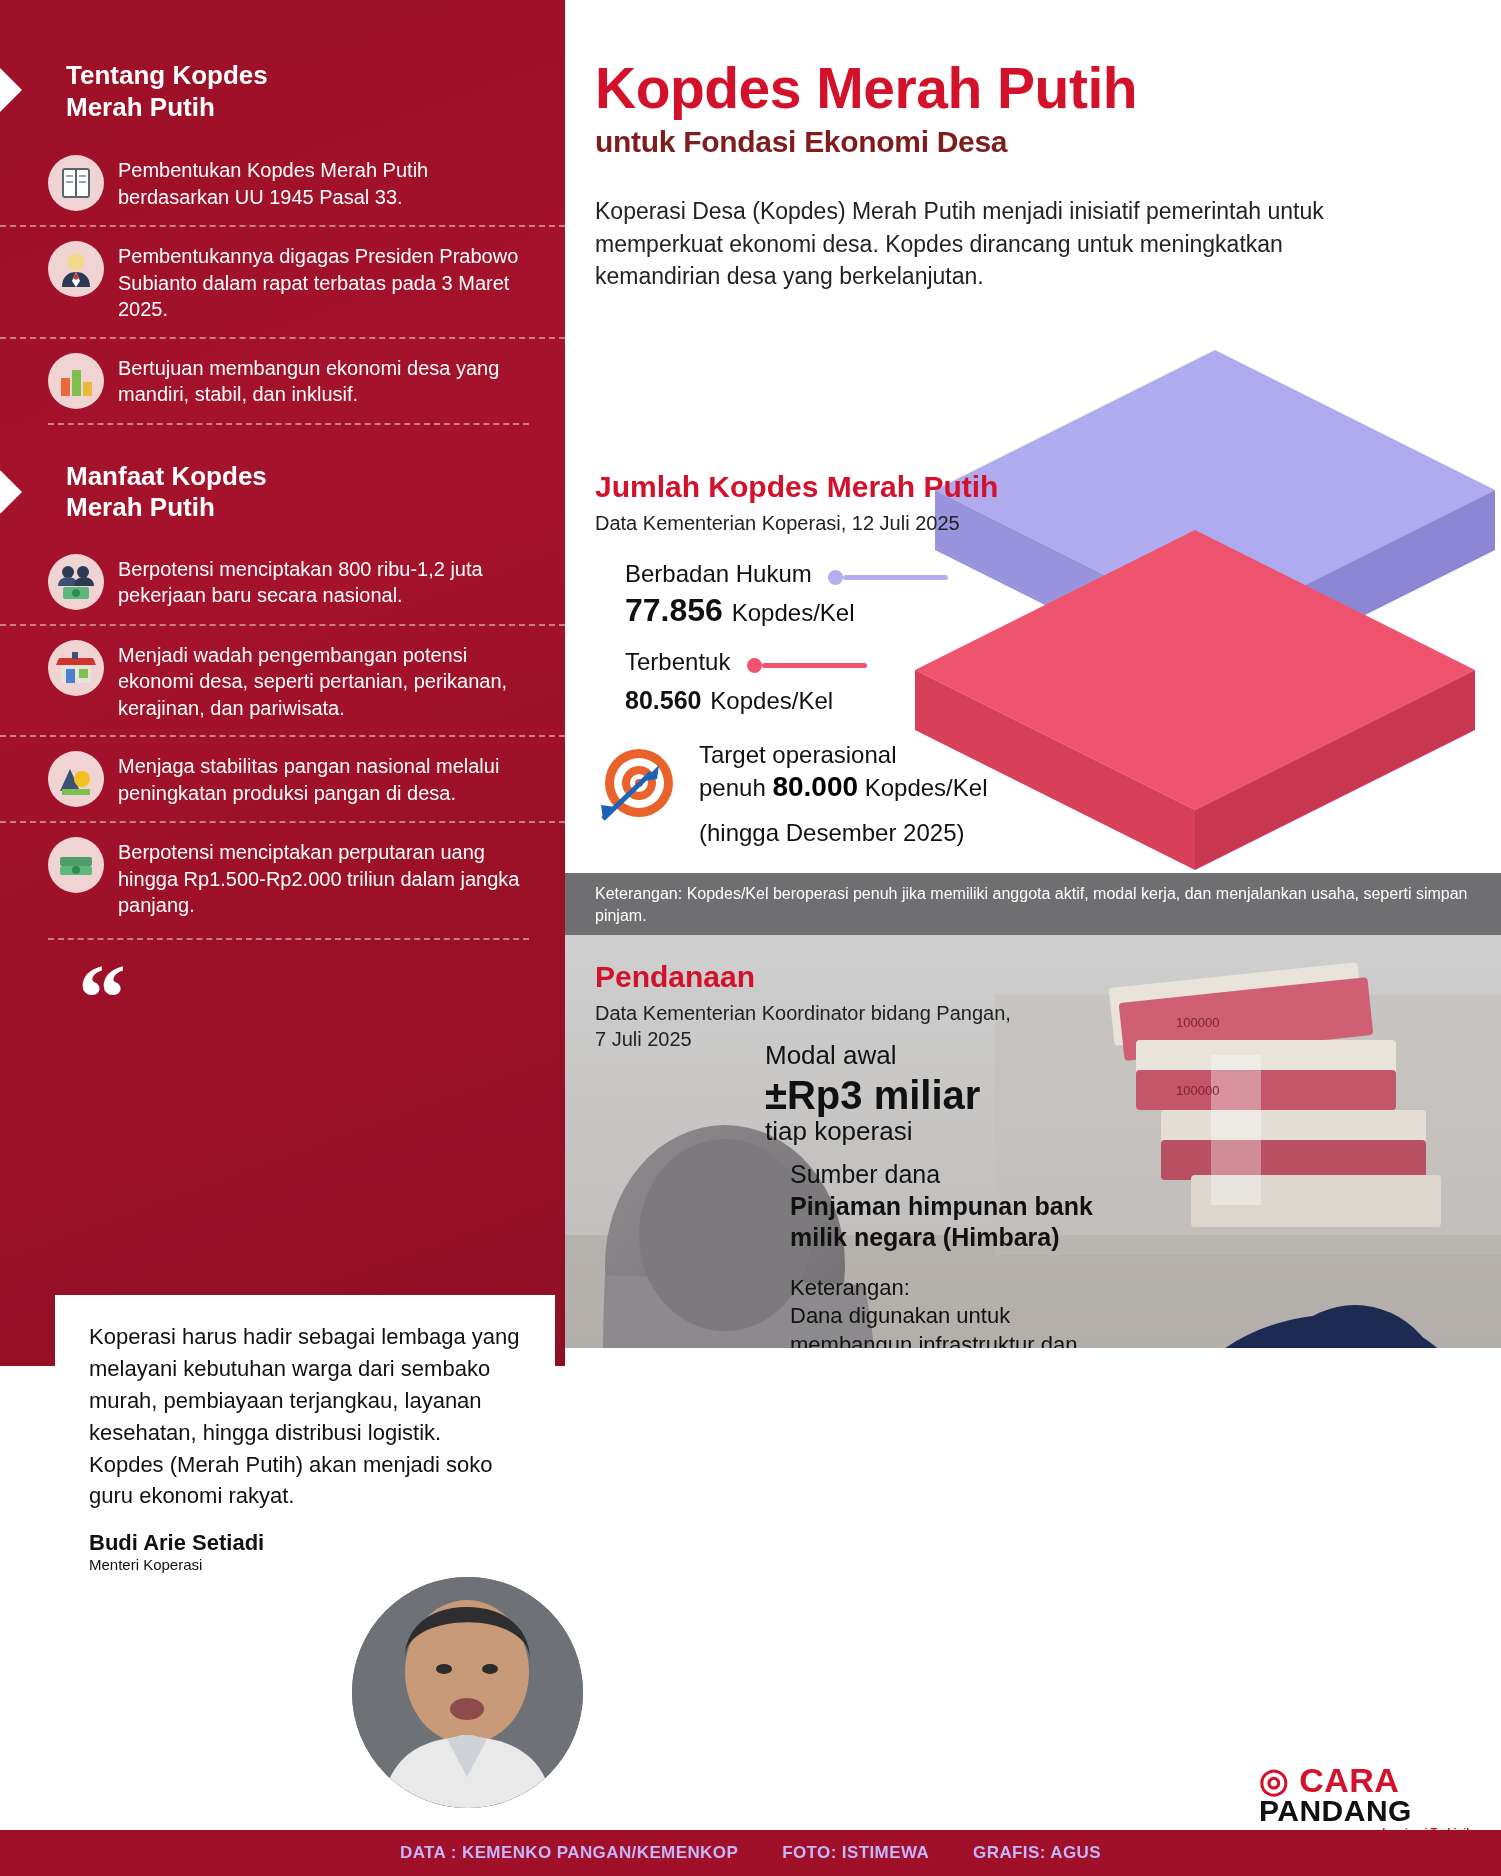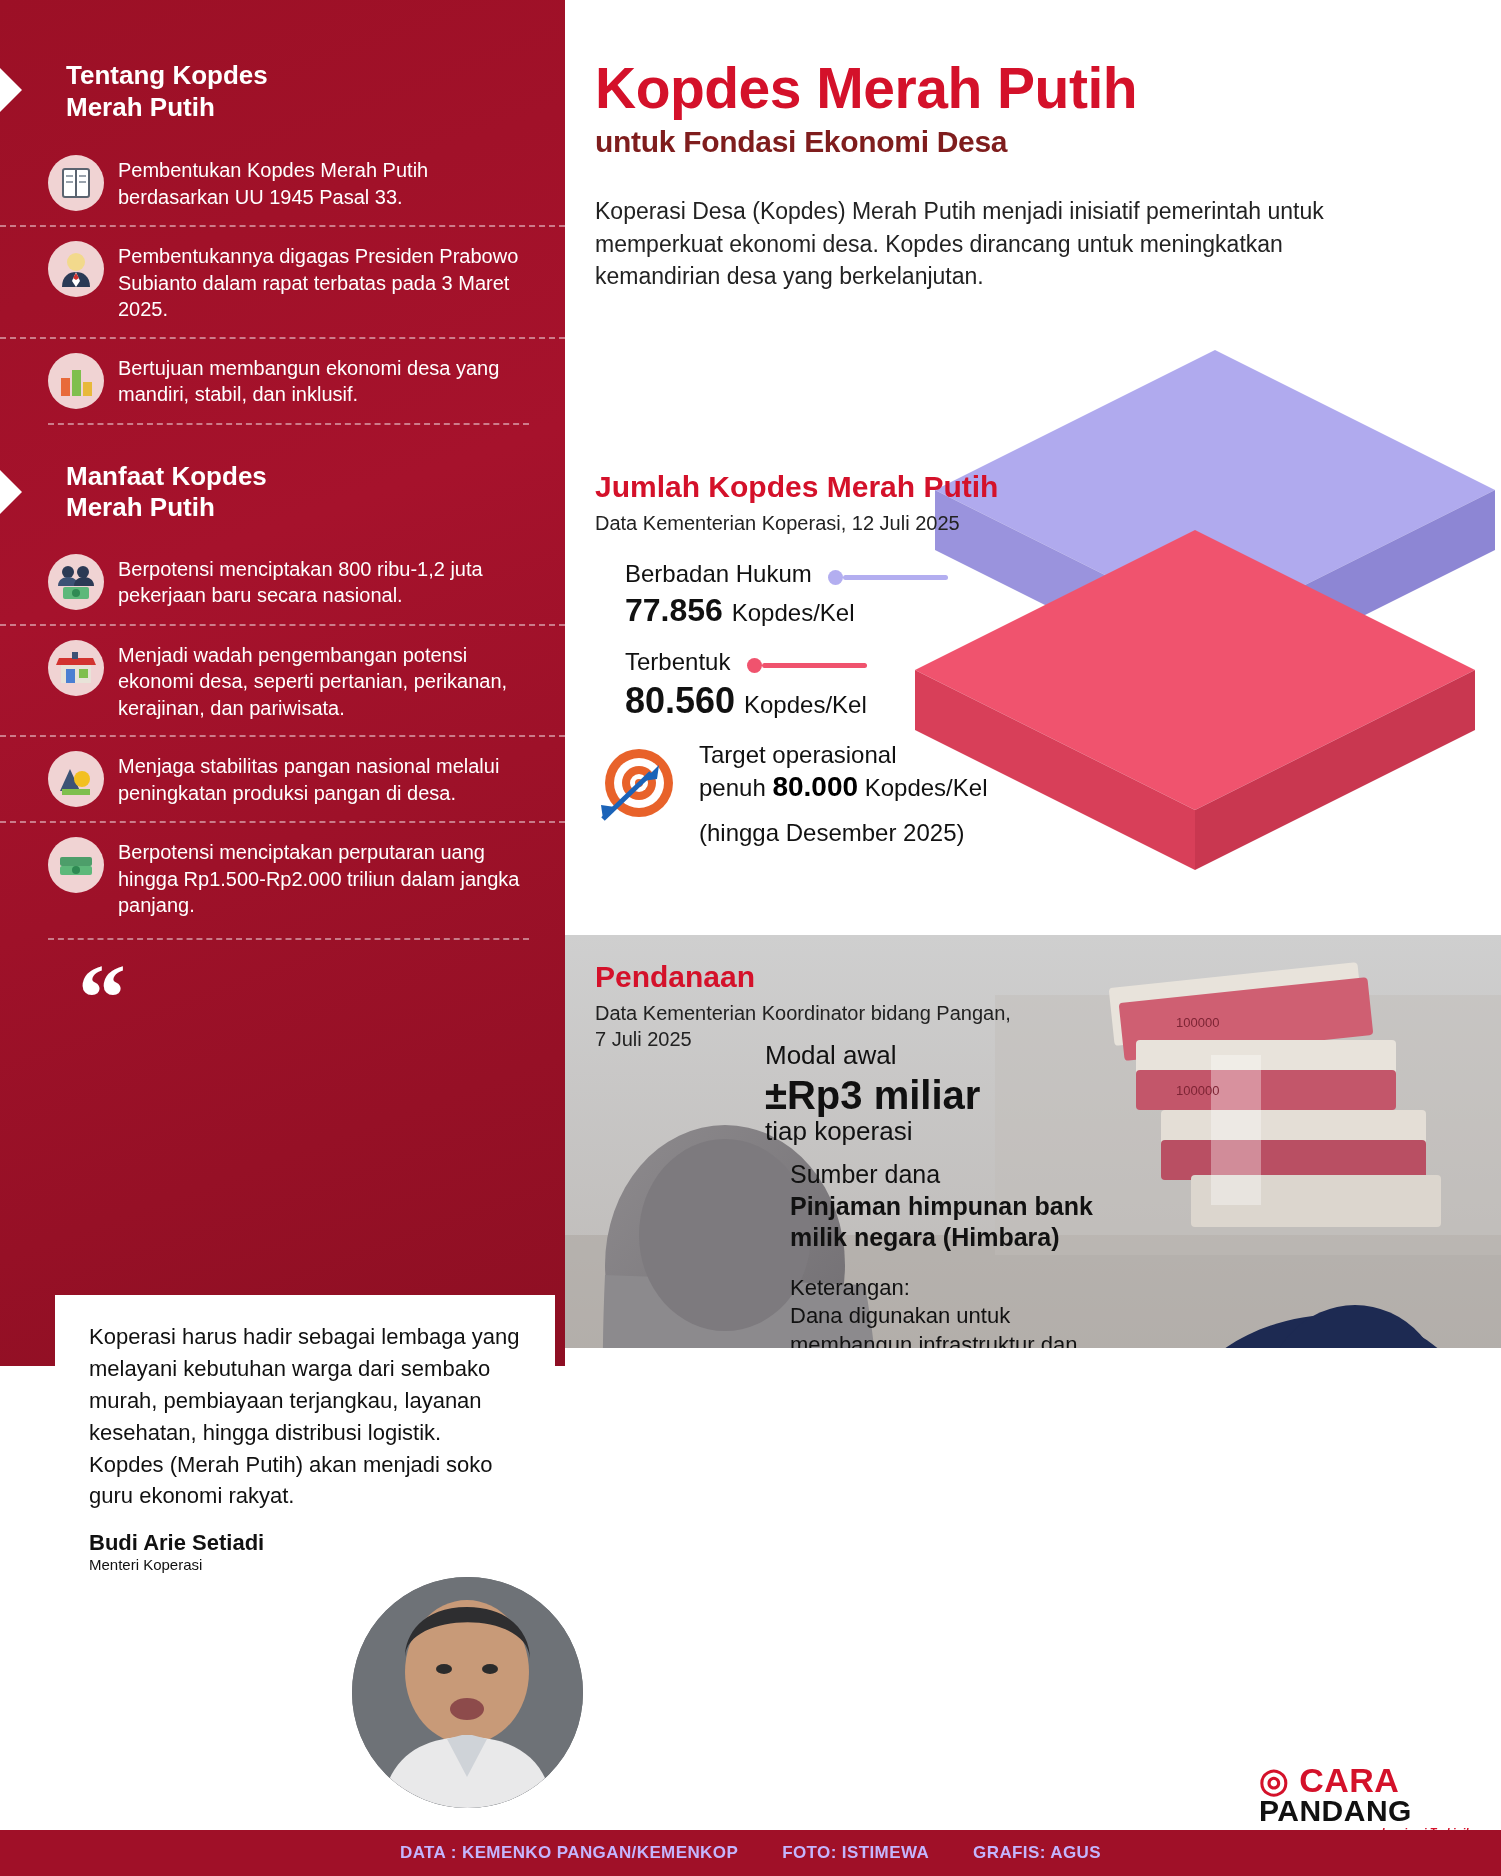--- a/index.html
+++ b/index.html
@@ -156,21 +156,21 @@
       <span>Kopdes/Kel</span>
     </div>
   </div>
 
   <div style="position:absolute;left:60px;top:648px;width:520px;">
     <div>
       <span class="stat-label">Terbentuk</span>
       <span class="legend-dot" style="background:#f0536e;margin-left:12px;"></span><span class="legend-line" style="background:#f0536e;"></span>
     </div>
     <div class="stat-num" style="margin-top:4px;">
-      <span style="font-size:36px;font-weight:bold;margin-top:12px;">80.560</span>
+      <span style="font-size:25px;font-weight:bold;margin-top:12px;">80.560</span>
       <span>Kopdes/Kel</span>
     </div>
   </div>
 
   <div style="position:absolute;left:28px;top:735px;width:560px;display:flex;gap:14px;">
     <svg width="92" height="92" viewBox="0 0 92 92">
       <circle cx="46" cy="48" r="34" fill="#e8622a"></circle>
       <circle cx="46" cy="48" r="25" fill="#ffffff"></circle>
       <circle cx="46" cy="48" r="17" fill="#e8622a"></circle>
       <circle cx="46" cy="48" r="9" fill="#ffffff"></circle>
@@ -181,20 +181,21 @@
     </svg>
     <div style="padding-top:6px;">
       <div class="stat-label">Target operasional</div>
       <div style="margin-top:2px;">
         <span class="stat-label">penuh </span><span style="font-size:28px;font-weight:bold;">80.000</span><span class="stat-label"> Kopdes/Kel</span>
       </div>
       <div class="stat-label" style="margin-top:16px;">(hingga Desember 2025)</div>
     </div>
   </div>
 
+  <div class="keterangan-bar">Keterangan: Kopdes/Kel beroperasi penuh jika memiliki anggota aktif, modal kerja, dan menjalankan usaha, seperti simpan pinjam.</div>
 
   <div class="photo">
     <svg width="936" height="895">
       <defs>
         <linearGradient id="bgp" x1="0" y1="0" x2="0" y2="1">
           <stop offset="0%" stop-color="#cfcfcf"></stop>
           <stop offset="55%" stop-color="#b9b5b2"></stop>
           <stop offset="100%" stop-color="#9d9994"></stop>
         </linearGradient>
         <linearGradient id="hij" x1="0" y1="0" x2="1" y2="1">

